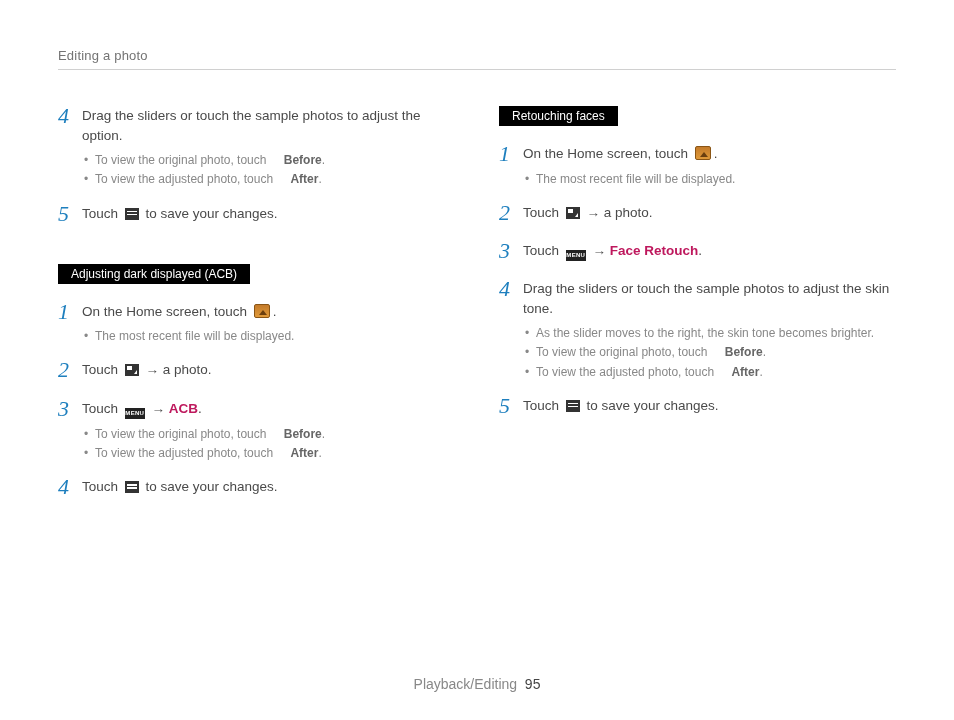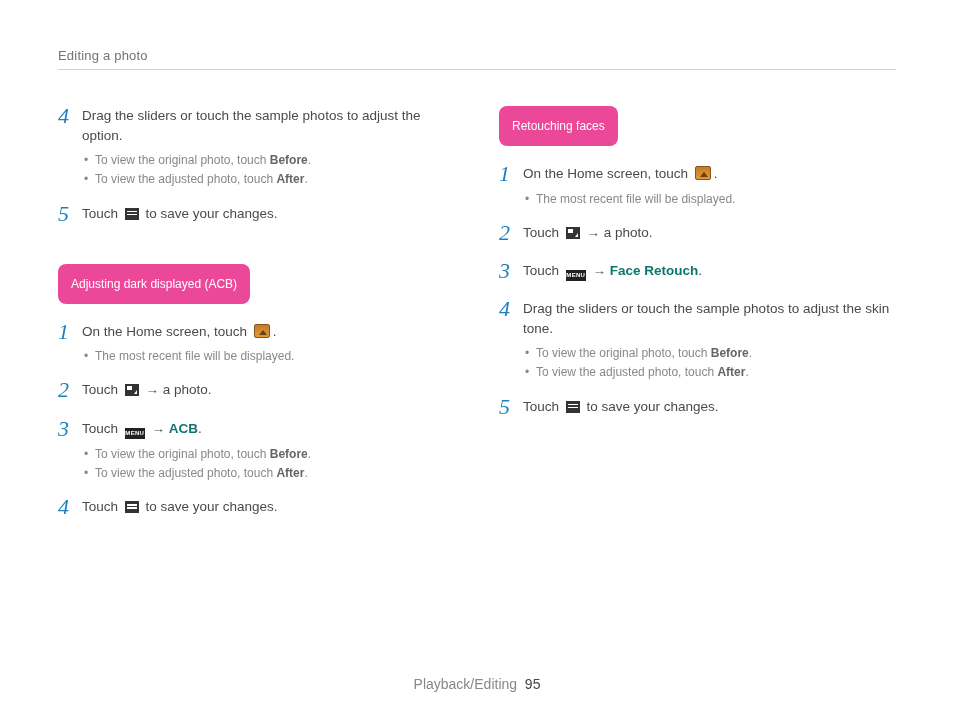--- a/index.html
+++ b/index.html
@@ -64,29 +64,29 @@
     line-height: 1.6;
     padding-left: 13px;
     position: relative;
   }
   .subitem::before {
     content: "•";
     position: absolute;
     left: 2px;
     color: #888;
   }
-  .subitem b { color: #666; font-weight: 700; }
-  b.dark { color: #0f766e; }
+  .subitem b { color: #666; font-weight: 700; margin-left: 14px; }
+  b.dark { color: #be185d; }
   .pill {
     display: inline-block;
-    background: #ec4899;
+    background: #000000;
     color: #fff;
     font-size: 12px;
-    padding: 13px 13px;
-    border-radius: 8px;
+    padding: 3px 13px;
+    border-radius: 0;
     margin: 22px 0 18px 0;
   }
   .footer {
     position: absolute;
     bottom: 28px;
     left: 0; right: 0;
     text-align: center;
     font-size: 14px;
     color: #888;
   }
@@ -237,20 +237,21 @@
       <div class="step-body">
         <span>Touch </span><span class="inline-icon ico-menu">MENU</span><span class="arrow"> → </span><b class="dark">Face Retouch</b><span>.</span>
       </div>
     </div>
 
     <div class="step">
       <div class="step-num">4</div>
       <div class="step-body">
         <span>Drag the sliders or touch the sample photos to adjust the skin tone.</span>
         <div class="sublist">
+          <div class="subitem">As the slider moves to the right, the skin tone becomes brighter.</div>
           <div class="subitem">
             <span>To view the original photo, touch </span><b>Before</b><span>.</span>
           </div>
           <div class="subitem">
             <span>To view the adjusted photo, touch </span><b>After</b><span>.</span>
           </div>
         </div>
       </div>
     </div>
 

